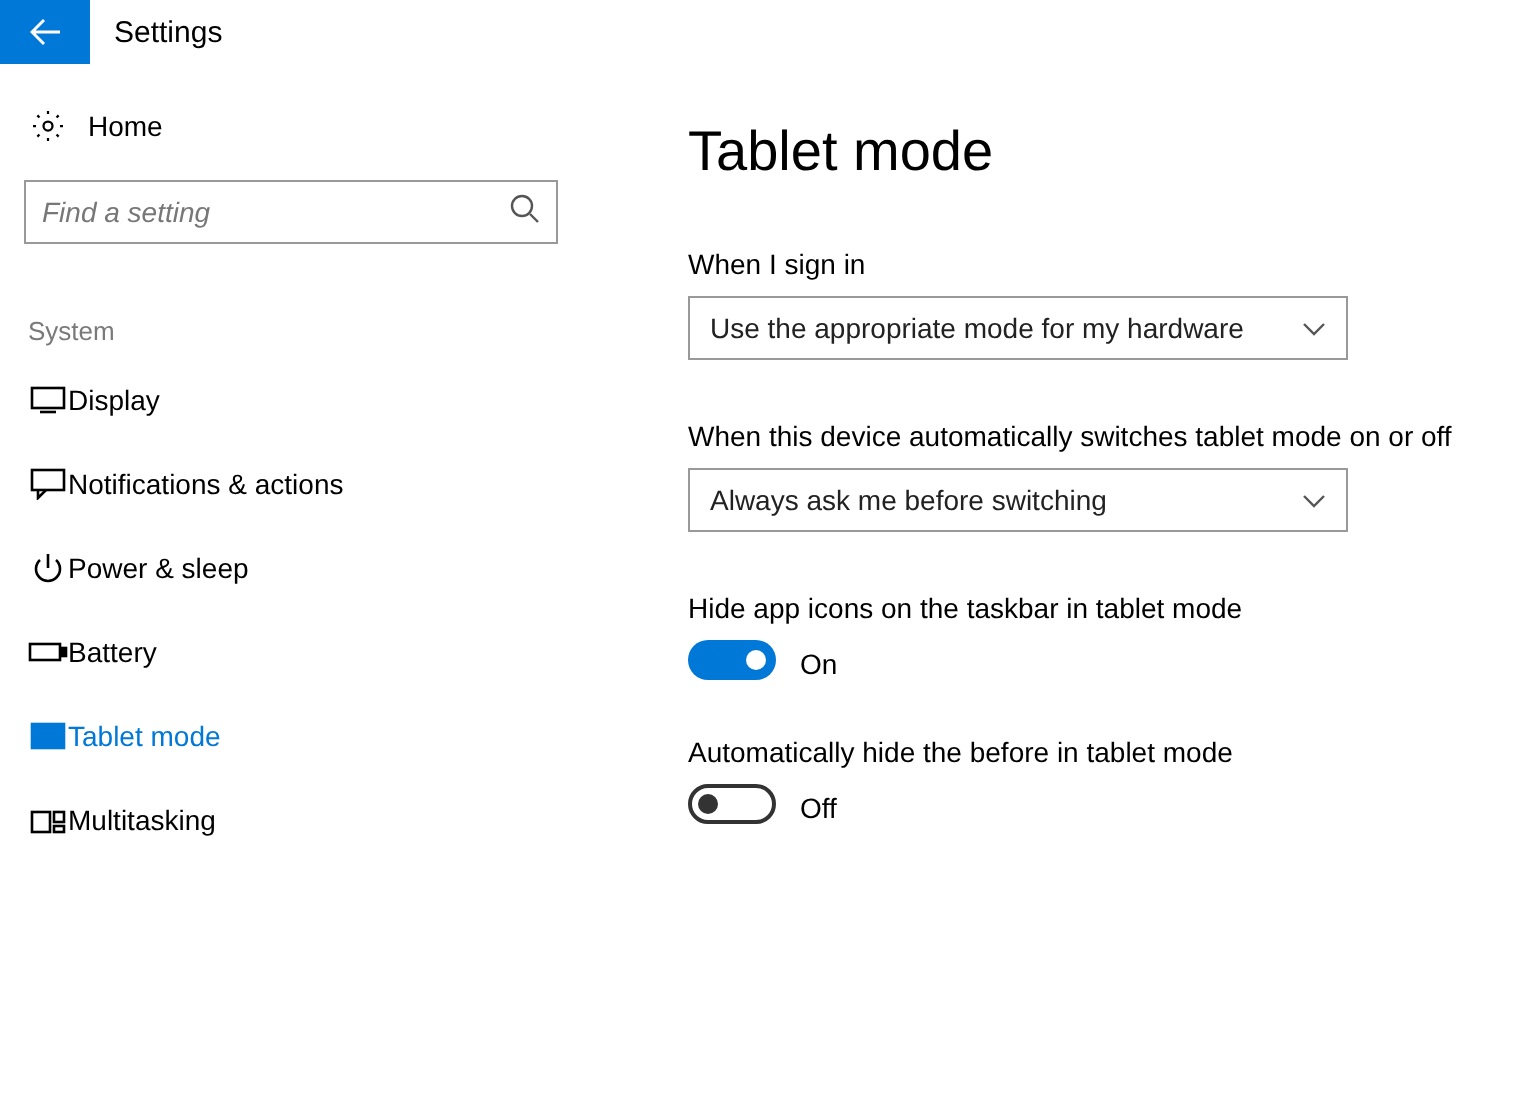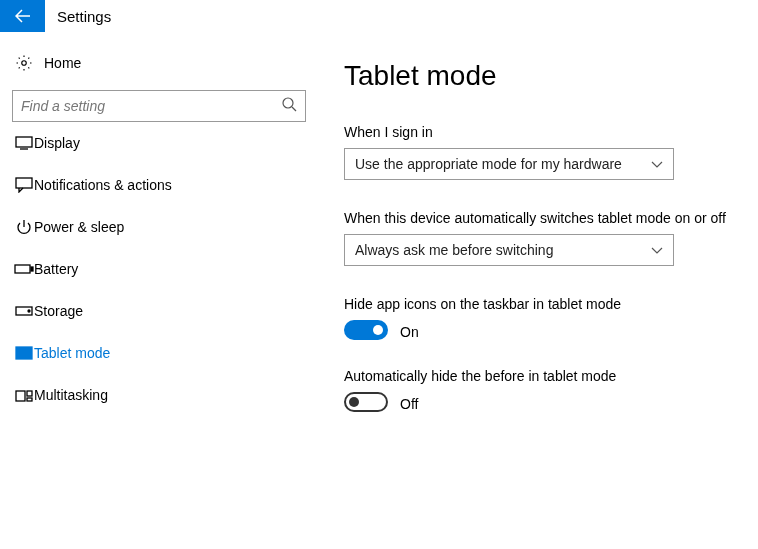--- a/index.html
+++ b/index.html
@@ -59,21 +59,21 @@
     }
     .search-wrap {
       padding: 0 12px 0 12px;
     }
     .search-box {
       border: 1px solid #999;
       height: 32px;
       display: flex;
       align-items: center;
       padding: 0 8px;
-      width: 294px;
+      width: 267px;
     }
     .search-input {
       border: none;
       outline: none;
       flex: 1;
       font-size: 14px;
       font-style: italic;
       color: #666;
       background: transparent;
     }
@@ -212,20 +212,21 @@
         <input class="search-input" placeholder="Find a setting" style="">
         <span class="search-icon">
           <svg width="16" height="16" viewBox="0 0 16 16" fill="none" stroke="#555" stroke-width="1.2">
             <circle cx="7" cy="7" r="5"></circle>
             <line x1="11" y1="11" x2="15" y2="15"></line>
           </svg>
         </span>
       </div>
     </div>
 
+    <div class="group-header">System</div>
 
     <div class="nav-item">
       <span class="icon">
         <svg width="18" height="14" viewBox="0 0 18 14" fill="none" stroke="#000" stroke-width="1.3">
           <rect x="1" y="1" width="16" height="10"></rect>
           <line x1="5" y1="13" x2="13" y2="13"></line>
         </svg>
       </span>
       <span class="nav-label">Display</span>
     </div>
@@ -253,29 +254,20 @@
     <div class="nav-item">
       <span class="icon">
         <svg width="20" height="12" viewBox="0 0 20 12" fill="none" stroke="#000" stroke-width="1.3">
           <rect x="1" y="2" width="15" height="8"></rect>
           <rect x="17" y="4" width="2" height="4" fill="#000"></rect>
         </svg>
       </span>
       <span class="nav-label">Battery</span>
     </div>
 
-    <div class="nav-item">
-      <span class="icon">
-        <svg width="18" height="10" viewBox="0 0 18 10" fill="none" stroke="#000" stroke-width="1.3">
-          <rect x="1" y="1" width="16" height="8"></rect>
-          <circle cx="14" cy="5" r="1" fill="#000"></circle>
-        </svg>
-      </span>
-      <span class="nav-label">Storage</span>
-    </div>
 
     <div class="nav-item active">
       <span class="icon">
         <svg width="18" height="14" viewBox="0 0 18 14" fill="none" stroke="#0078d7" stroke-width="1.3">
           <rect x="1" y="1" width="16" height="12"></rect>
           <line x1="4" y1="1" x2="4" y2="13"></line>
         </svg>
       </span>
       <span class="nav-label">Tablet mode</span>
     </div>

